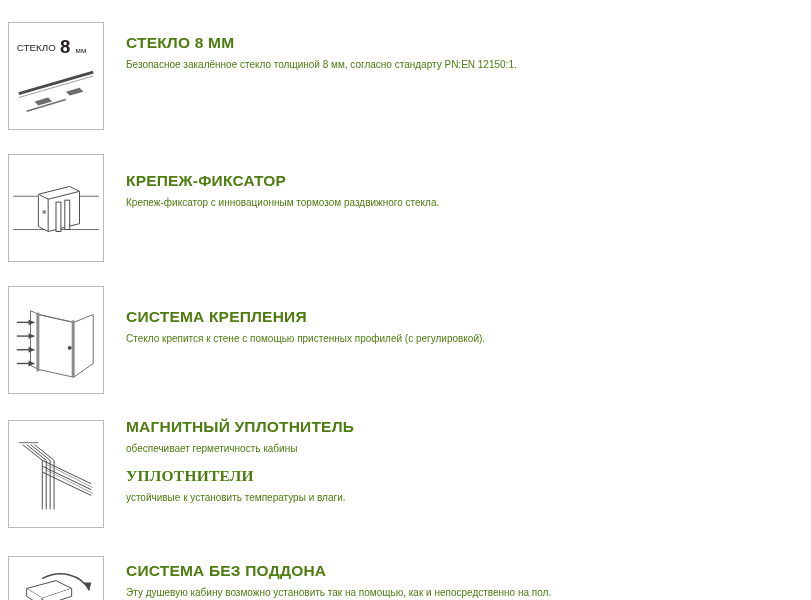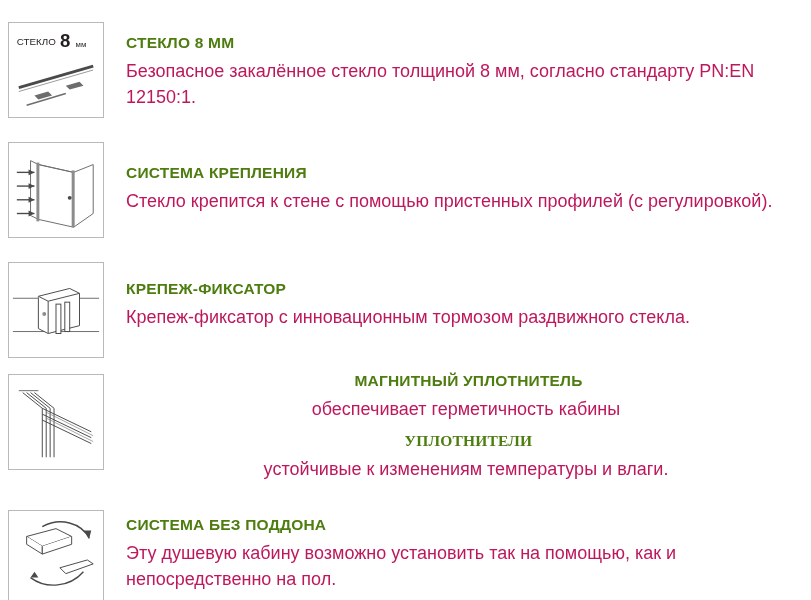--- a/index.html
+++ b/index.html
@@ -18,21 +18,21 @@
     display: block;
     padding: 0;
   }
   .feature-row {
     display: flex;
     align-items: flex-start;
     padding: 0 0 0 8px;
   }
   .icon-box {
     width: 96px;
-    height: 96px;
+    height: 108px;
     min-width: 96px;
     border: 1px solid #b9b9b9;
     box-sizing: border-box;
     position: relative;
     background: #ffffff;
     margin-top: 4px;
   }
   .icon-box svg {
     display: block;
     width: 100%;
@@ -45,35 +45,35 @@
   }
   .feat-title {
     font-size: 15.5px;
     font-weight: bold;
     letter-spacing: 0.2px;
     color: #4d7c0f;
     margin: 0 0 7px 0;
     line-height: 1.1;
   }
   .feat-desc {
-    font-size: 18px;
-    color: #be185d;
+    font-size: 10px;
+    color: #4d7c0f;
     margin: 0;
     line-height: 1.45;
     max-width: 680px;
   }
   .feat-title.second {
     margin-top: 10px;
     font-family: Liberation Serif, serif;
   }
   
   .row-glass   { margin-top: 18px; }
   .row-mount   { margin-top: 20px; }
   .row-clamp   { margin-top: 20px; }
-  .row-magnet  { margin-top: 12px; text-align: center; }
+  .row-magnet  { margin-top: 22px; }
   .row-nopan   { margin-top: 24px; }
 
   .row-magnet .texts { padding-top: 2px; }
   .row-nopan .texts { padding-top: 10px; }
   .row-clamp .texts { padding-top: 22px; }
   .row-mount .texts { padding-top: 26px; }
   .row-glass .texts { padding-top: 16px; }
 </style>
 </head>
 <body>
@@ -92,20 +92,43 @@
         <path d="M58 64 L72 60 L76 64 L62 68 Z" fill="#6d6d6d"></path>
         <line x1="18" y1="84" x2="58" y2="72" stroke="#6d6d6d" stroke-width="1.5"></line>
       </svg>
     </div>
     <div class="texts">
       <div class="feat-title">СТЕКЛО 8 ММ</div>
       <div class="feat-desc">Безопасное закалённое стекло толщиной 8 мм, согласно стандарту PN:EN 12150:1.</div>
     </div>
   </div>
 
+  <div class="feature-row row-clamp">
+    <div class="icon-box">
+      <svg viewBox="0 0 96 96" xmlns="http://www.w3.org/2000/svg">
+        <g stroke="#6d6d6d" stroke-width="1" fill="none">
+          <line x1="4" y1="36" x2="92" y2="36"></line>
+          <line x1="4" y1="70" x2="92" y2="70"></line>
+        </g>
+        <g stroke="#4a4a4a" stroke-width="1" fill="#ffffff">
+          <path d="M30 34 L62 26 L72 31 L72 64 L40 72 L30 67 Z"></path>
+          <path d="M30 34 L40 39 L40 72"></path>
+          <path d="M40 39 L72 31"></path>
+        </g>
+        <rect x="48" y="42" width="5" height="30" fill="#ffffff" stroke="#4a4a4a" stroke-width="1"></rect>
+        <rect x="57" y="40" width="5" height="30" fill="#ffffff" stroke="#4a4a4a" stroke-width="1"></rect>
+        <circle cx="36" cy="52" r="2" fill="#8c8c8c"></circle>
+      </svg>
+    </div>
+    <div class="texts">
+      <div class="feat-title">КРЕПЕЖ-ФИКСАТОР</div>
+      <div class="feat-desc">Крепеж-фиксатор с инновационным тормозом раздвижного стекла.</div>
+    </div>
+  </div>
+
   <div class="feature-row row-mount">
     <div class="icon-box">
       <svg viewBox="0 0 96 96" xmlns="http://www.w3.org/2000/svg">
         <g stroke="#6d6d6d" stroke-width="1" fill="none">
           <path d="M30 22 L30 78 L66 86 L66 30 Z"></path>
           <path d="M30 22 L66 30"></path>
           <path d="M66 30 L86 22 L86 72 L66 86"></path>
           <path d="M30 78 L22 74"></path>
           <path d="M30 22 L22 18 L22 74"></path>
         </g>
@@ -125,43 +148,20 @@
           <path d="M26 72 L20 69 L20 75 Z"></path>
         </g>
       </svg>
     </div>
     <div class="texts">
       <div class="feat-title">СИСТЕМА КРЕПЛЕНИЯ</div>
       <div class="feat-desc">Стекло крепится к стене с помощью пристенных профилей (с регулировкой).</div>
     </div>
   </div>
 
-  <div class="feature-row row-clamp">
-    <div class="icon-box">
-      <svg viewBox="0 0 96 96" xmlns="http://www.w3.org/2000/svg">
-        <g stroke="#6d6d6d" stroke-width="1" fill="none">
-          <line x1="4" y1="36" x2="92" y2="36"></line>
-          <line x1="4" y1="70" x2="92" y2="70"></line>
-        </g>
-        <g stroke="#4a4a4a" stroke-width="1" fill="#ffffff">
-          <path d="M30 34 L62 26 L72 31 L72 64 L40 72 L30 67 Z"></path>
-          <path d="M30 34 L40 39 L40 72"></path>
-          <path d="M40 39 L72 31"></path>
-        </g>
-        <rect x="48" y="42" width="5" height="30" fill="#ffffff" stroke="#4a4a4a" stroke-width="1"></rect>
-        <rect x="57" y="40" width="5" height="30" fill="#ffffff" stroke="#4a4a4a" stroke-width="1"></rect>
-        <circle cx="36" cy="52" r="2" fill="#8c8c8c"></circle>
-      </svg>
-    </div>
-    <div class="texts">
-      <div class="feat-title">КРЕПЕЖ-ФИКСАТОР</div>
-      <div class="feat-desc">Крепеж-фиксатор с инновационным тормозом раздвижного стекла.</div>
-    </div>
-  </div>
-
   <div class="feature-row row-magnet">
     <div class="icon-box">
       <svg viewBox="0 0 96 96" xmlns="http://www.w3.org/2000/svg">
         <g stroke="#4a4a4a" stroke-width="1" fill="none">
           <path d="M14 18 L34 34 L34 84"></path>
           <path d="M18 18 L38 34 L38 84"></path>
           <path d="M22 18 L42 34 L42 84"></path>
           <path d="M26 18 L46 34 L46 84"></path>
           <path d="M34 34 L84 58"></path>
           <path d="M34 40 L84 64"></path>
@@ -171,21 +171,21 @@
           <path d="M38 38 L86 62"></path>
           <path d="M38 44 L86 68"></path>
         </g>
         <line x1="10" y1="16" x2="30" y2="16" stroke="#6d6d6d" stroke-width="1"></line>
       </svg>
     </div>
     <div class="texts">
       <div class="feat-title">МАГНИТНЫЙ УПЛОТНИТЕЛЬ</div>
       <div class="feat-desc">обеспечивает герметичность кабины</div>
       <div class="feat-title second">УПЛОТНИТЕЛИ</div>
-      <div class="feat-desc">устойчивые к изменениям температуры и влаги.</div>
+      <div class="feat-desc">устойчивые к установить температуры и влаги.</div>
     </div>
   </div>
 
   <div class="feature-row row-nopan">
     <div class="icon-box">
       <svg viewBox="0 0 96 96" xmlns="http://www.w3.org/2000/svg">
         <g stroke="#4a4a4a" stroke-width="1" fill="#ffffff">
           <path d="M18 26 L48 18 L64 26 L34 36 Z"></path>
           <path d="M18 26 L18 34 L34 44 L34 36"></path>
           <path d="M34 36 L34 44 L64 34 L64 26"></path>

